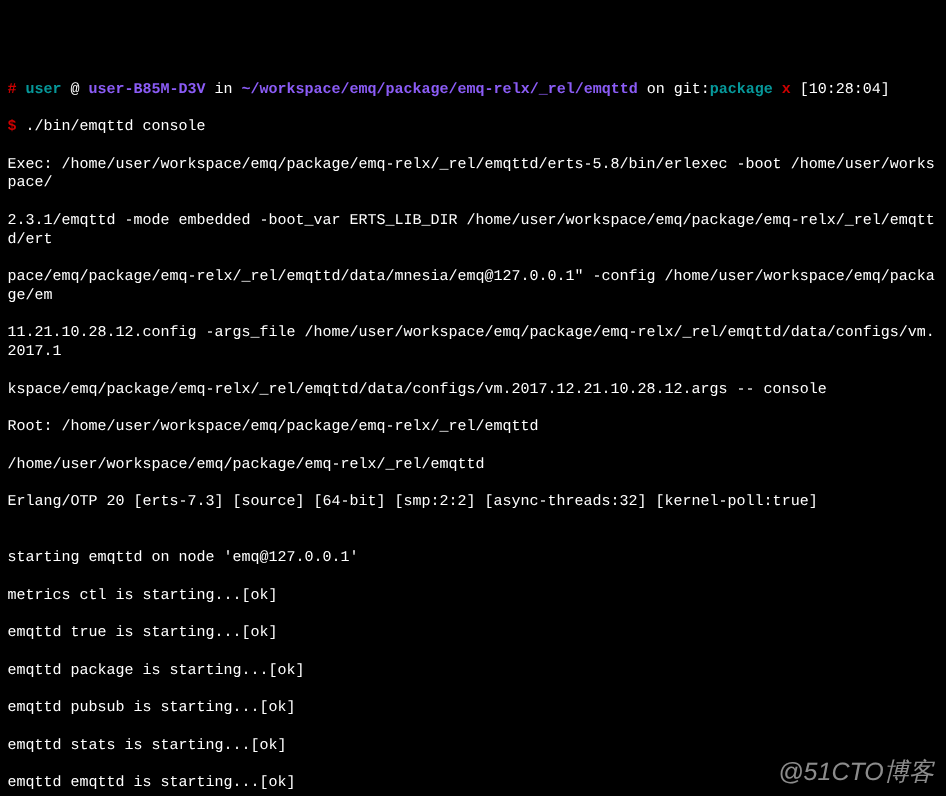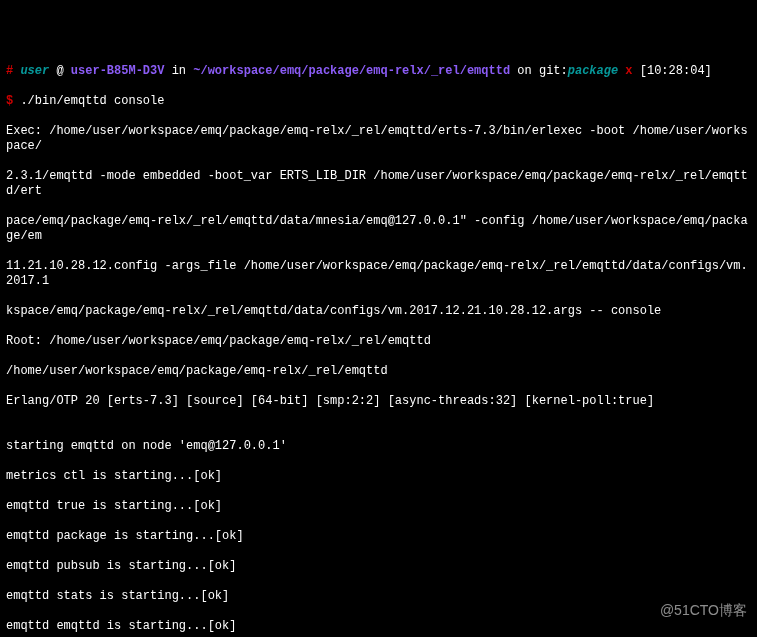--- a/index.html
+++ b/index.html
@@ -12,40 +12,41 @@
       padding: 4px 6px;
       width: 757px;
       height: 637px;
       overflow: hidden;
       position: relative;
       white-space: pre-wrap;
       word-break: break-all;
     }
     .red { color: #cc0000; }
     .green { color: #8b5cf6; }
-    .cyan { color: #06989a; font-style: italic; }
+    .cyan { color: #06989a; }
     .bold { font-weight: bold; }
     .line { display: block; }
     .watermark {
       position: absolute;
-      bottom: 18px;
+      bottom: 6px;
       right: 10px;
       color: rgba(255,255,255,0.55);
-      font-size: 14px;
+      font-size: 20px;
       font-family: Arial, sans-serif;
+      font-style: italic;
     }
   </style>
 </head>
 <body>
 
 
 
 <div class="line"><span class="red bold"># </span><span class="cyan bold">user</span><span> @ </span><span class="green bold">user-B85M-D3V</span><span> in </span><span class="green bold">~/workspace/emq/package/emq-relx/_rel/emqttd</span><span> on git:</span><span class="cyan bold">package</span><span class="red bold"> x </span><span>[10:28:04]</span></div>
 <div class="line"><span class="red bold">$ </span><span>./bin/emqttd console</span></div>
-<div class="line">Exec: /home/user/workspace/emq/package/emq-relx/_rel/emqttd/erts-7.3/bin/erlexec -boot /home/user/workspace/</div>
+<div class="line">Exec: /home/user/workspace/emq/package/emq-relx/_rel/emqttd/erts-5.8/bin/erlexec -boot /home/user/workspace/</div>
 <div class="line">2.3.1/emqttd -mode embedded -boot_var ERTS_LIB_DIR /home/user/workspace/emq/package/emq-relx/_rel/emqttd/ert</div>
 <div class="line">pace/emq/package/emq-relx/_rel/emqttd/data/mnesia/emq@127.0.0.1" -config /home/user/workspace/emq/package/em</div>
 <div class="line">11.21.10.28.12.config -args_file /home/user/workspace/emq/package/emq-relx/_rel/emqttd/data/configs/vm.2017.1</div>
 <div class="line">kspace/emq/package/emq-relx/_rel/emqttd/data/configs/vm.2017.12.21.10.28.12.args -- console</div>
 <div class="line">Root: /home/user/workspace/emq/package/emq-relx/_rel/emqttd</div>
 <div class="line">/home/user/workspace/emq/package/emq-relx/_rel/emqttd</div>
 <div class="line">Erlang/OTP 20 [erts-7.3] [source] [64-bit] [smp:2:2] [async-threads:32] [kernel-poll:true]</div>
 <div class="line"></div>
 <div class="line">starting emqttd on node 'emq@127.0.0.1'</div>
 <div class="line">metrics ctl is starting...[ok]</div>

